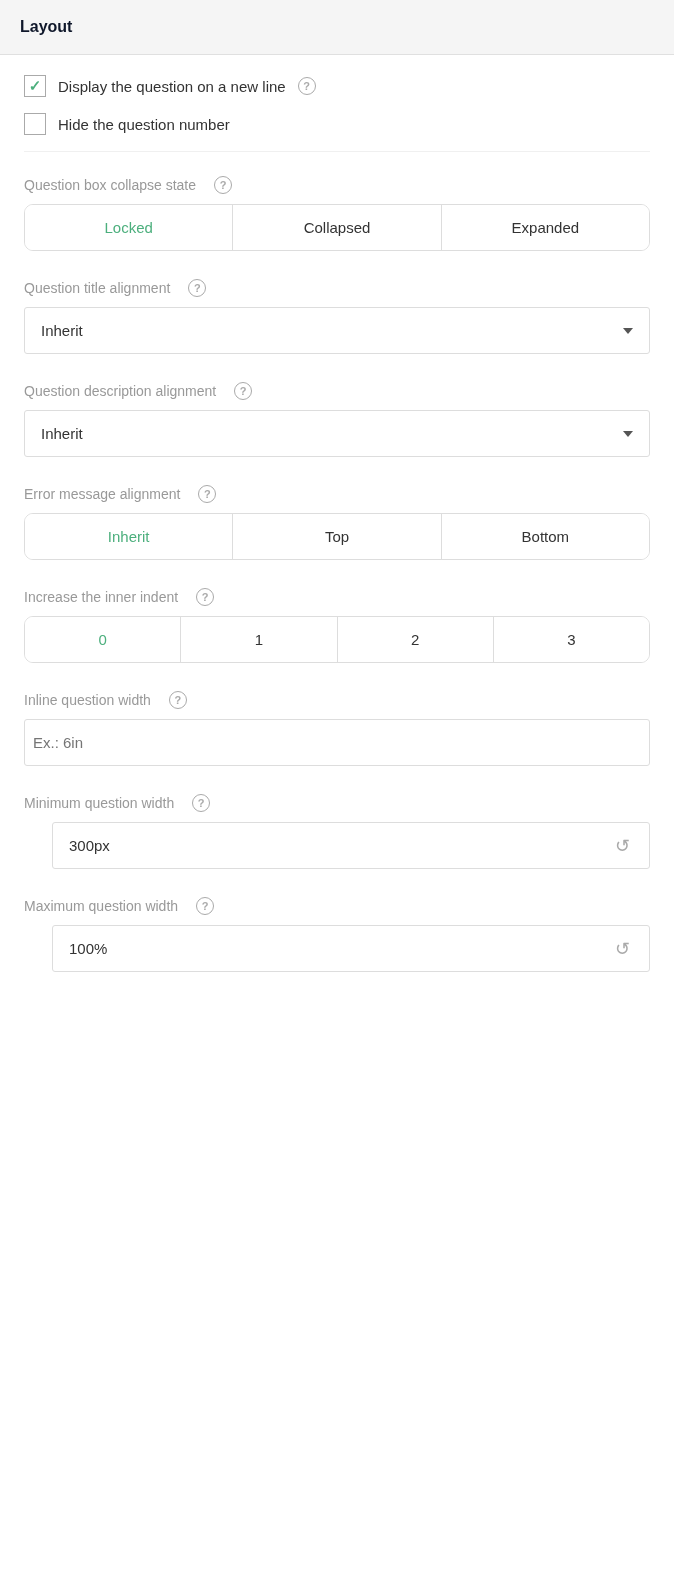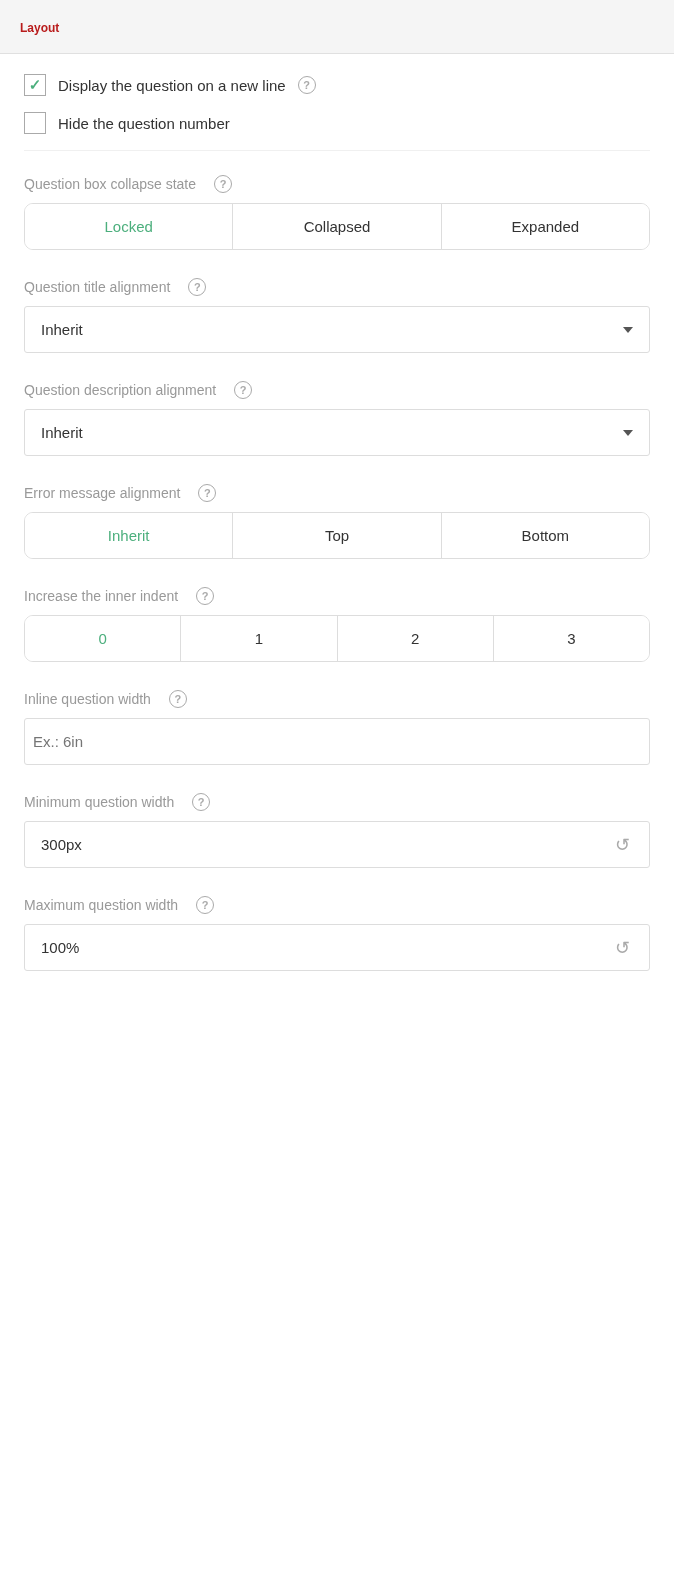--- a/index.html
+++ b/index.html
@@ -12,23 +12,23 @@
       font-size: 15px;
     }
 
     .header {
       background: #f5f5f5;
       padding: 18px 20px;
       border-bottom: 1px solid #e0e0e0;
     }
 
     .header-title {
-      font-size: 12px;
+      font-size: 16px;
       font-weight: 600;
-      color: #b91c1c;
+      color: #0f172a;
     }
 
     .content {
       padding: 20px 24px;
     }
 
     .section {
       margin-bottom: 28px;
     }
 
@@ -155,20 +155,21 @@
     .text-input.has-value {
       color: #333;
     }
 
     .input-with-reset {
       position: relative;
       border: 1.5px solid #ddd;
       border-radius: 3px;
       display: flex;
       align-items: center;
+      margin-left: 28px;
     }
 
     .input-with-reset input {
       flex: 1;
       border: none;
       outline: none;
       padding: 14px 16px;
       font-size: 15px;
       color: #333;
       background: transparent;

